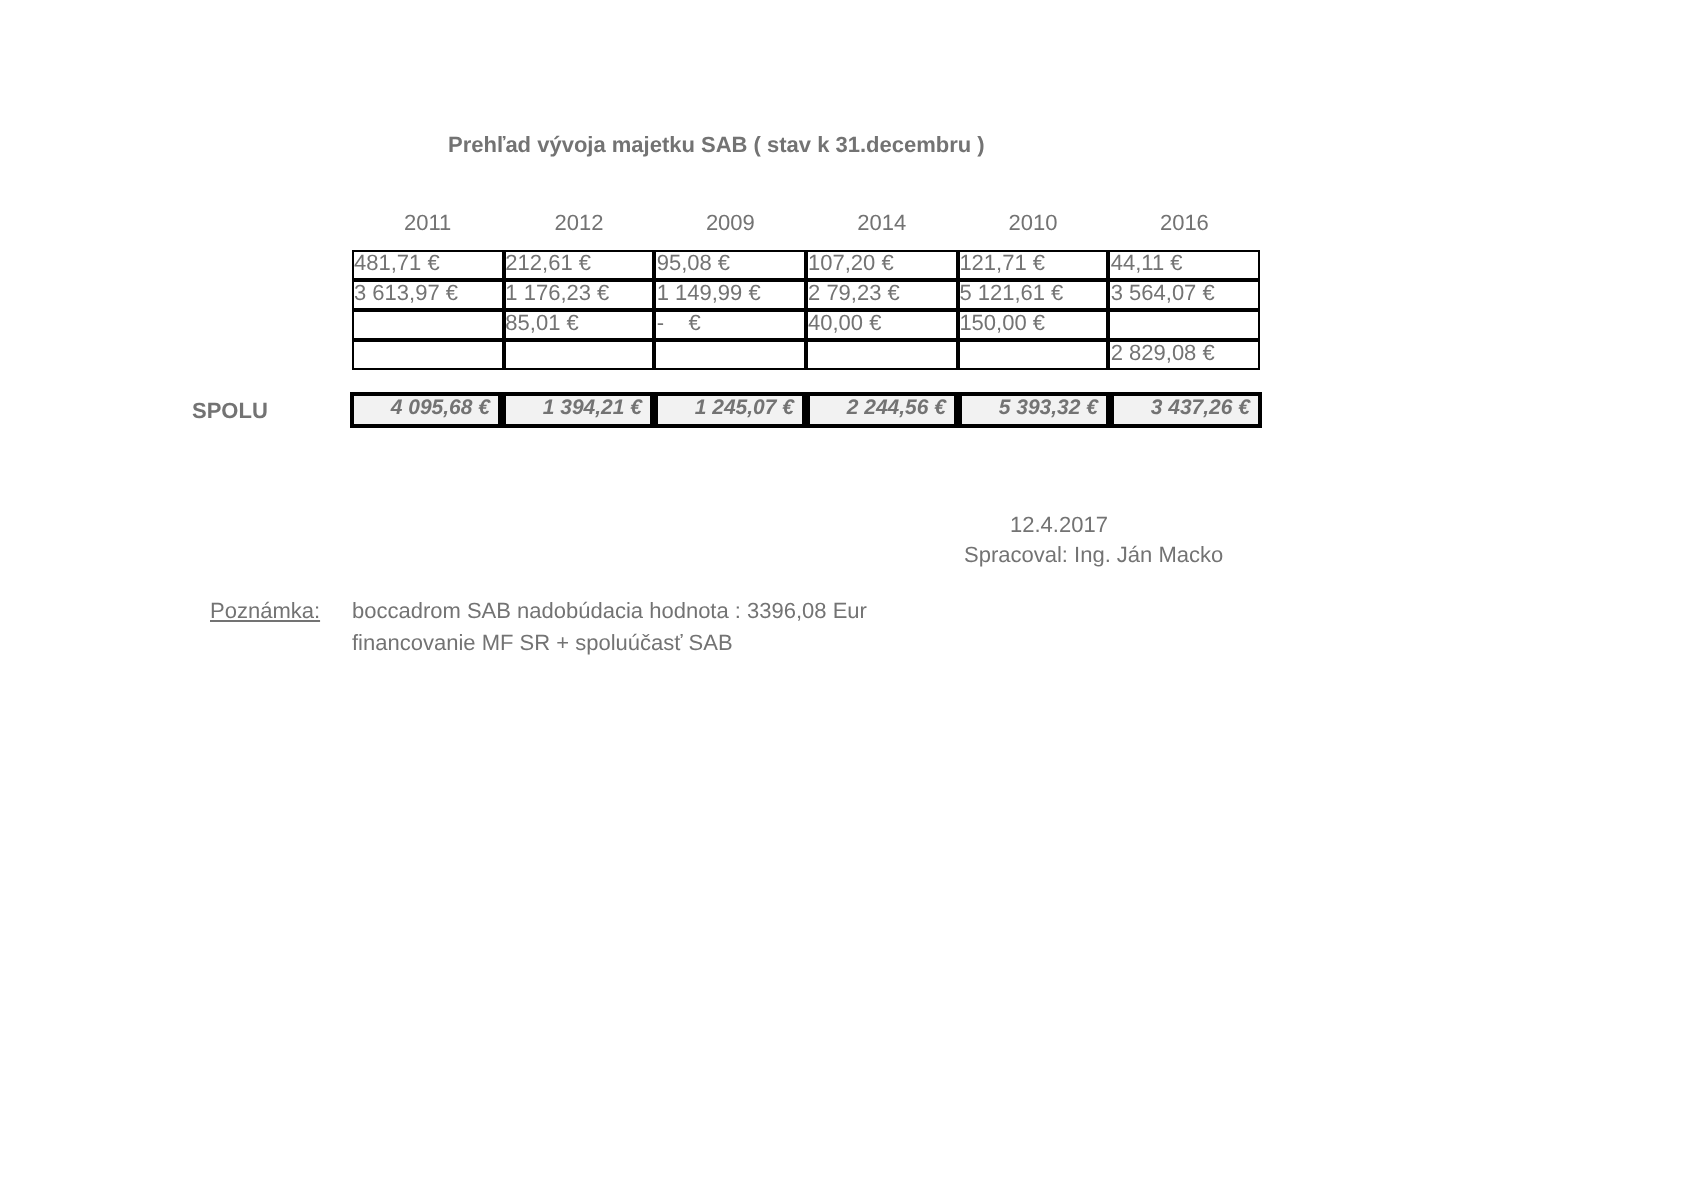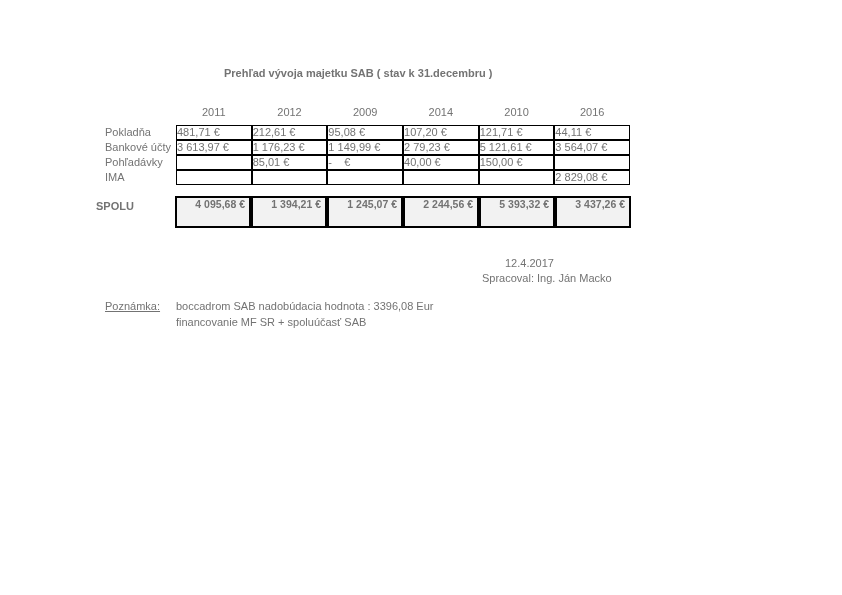--- a/index.html
+++ b/index.html
@@ -73,21 +73,22 @@
     line-height: 16px;
     font-size: 11px;
     font-weight: bold;
   }
   .total-row {
     position: absolute;
     left: 175px;
     top: 196px;
     width: 456px;
     display: flex;
-    height: 32px;
+    height: 18px;
+    font-style: italic;
   }
   .total-row .tcell {
     flex: 1;
     border: 2px solid #000000;
     background: #f2f2f2;
     font-size: 10.5px;
     font-weight: bold;
     line-height: 13px;
     text-align: right;
     padding-right: 4px;
@@ -140,26 +141,20 @@
 
   <div class="years-row">
     <div class="year">2011</div>
     <div class="year">2012</div>
     <div class="year">2009</div>
     <div class="year">2014</div>
     <div class="year">2010</div>
     <div class="year">2016</div>
   </div>
 
-  <div class="row-labels">
-    <div class="rlabel">Pokladňa</div>
-    <div class="rlabel">Bankové účty</div>
-    <div class="rlabel">Pohľadávky</div>
-    <div class="rlabel">IMA</div>
-  </div>
 
   <div class="data-table">
     <div class="trow">
       <div class="cell">481,71 €</div>
       <div class="cell">212,61 €</div>
       <div class="cell">95,08 €</div>
       <div class="cell">107,20 €</div>
       <div class="cell">121,71 €</div>
       <div class="cell">44,11 €</div>
     </div>

